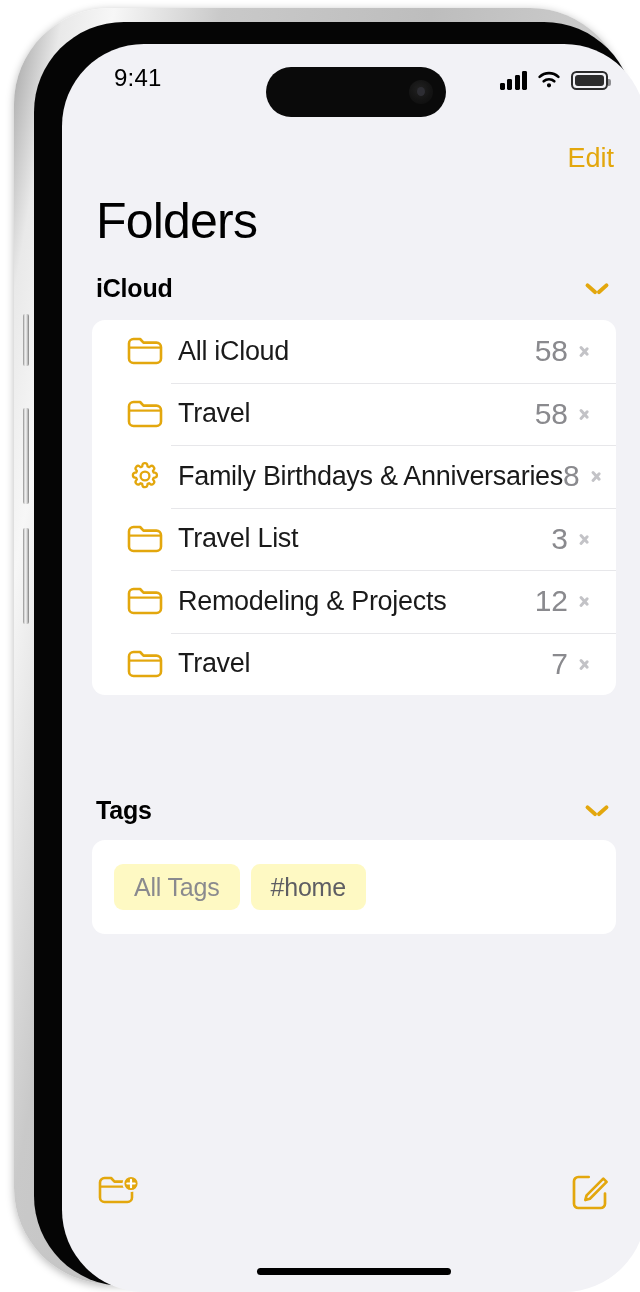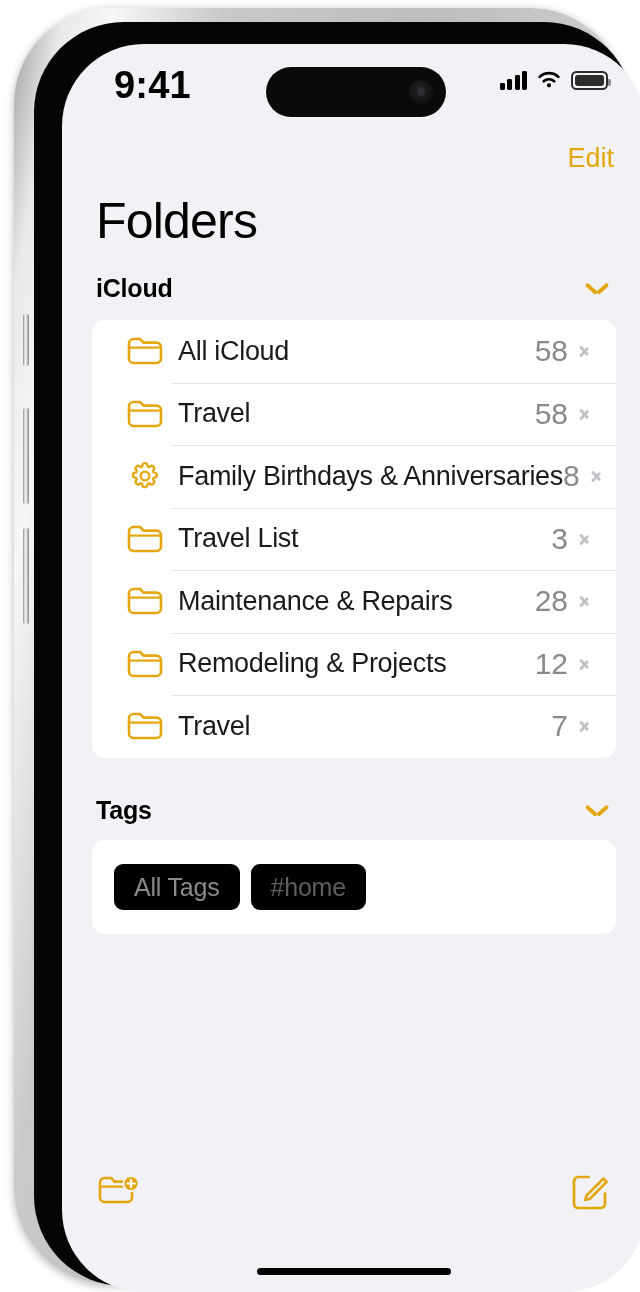--- a/index.html
+++ b/index.html
@@ -96,22 +96,22 @@
     position: absolute;
     left: 0; top: 0;
     width: 584px;
     height: 72px;
     z-index: 30;
   }
   #status-time {
     position: absolute;
     left: 52px;
     top: 20px;
-    font-size: 38px;
-    font-weight: bold;
+    font-size: 24px;
+    font-weight: normal;
     color: #000;
     letter-spacing: 0.2px;
   }
   #status-icons {
     position: absolute;
     right: 38px;
     top: 26px;
     display: flex;
     align-items: flex-end;
     gap: 9px;
@@ -278,21 +278,21 @@
     height: 94px;
     background: #FFFFFF;
     border-radius: 13px;
     display: flex;
     align-items: center;
     padding-left: 22px;
     box-sizing: border-box;
     gap: 11px;
   }
   .tag-pill {
-    background: #000000;
+    background: #fef9c3;
     border-radius: 9px;
     height: 46px;
     padding: 0 20px;
     display: flex;
     align-items: center;
     font-size: 25px;
     cursor: pointer;
     letter-spacing: -0.2px;
   }
   .tag-pill.muted { color: #8A8A8E; }
@@ -421,31 +421,20 @@
               <svg width="36" height="30" viewBox="0 0 36 30">
                 <path d="M2 7.5a4.5 4.5 0 0 1 4.5-4.5h6.6l3.4 3.6h12.9A4.6 4.6 0 0 1 34 11.2v11.3A4.5 4.5 0 0 1 29.5 27h-23A4.5 4.5 0 0 1 2 22.5z" fill="none" stroke="#E3A70D" stroke-width="2.6" stroke-linejoin="round"></path>
                 <path d="M2.6 11.6h31" stroke="#E3A70D" stroke-width="2.2"></path>
               </svg>
             </span>
             <span class="row-label">Travel List</span>
             <span class="row-count">3</span>
             <span class="row-chevron"></span>
           </div>
 
-          <div class="folder-row">
-            <span class="row-icon">
-              <svg width="36" height="30" viewBox="0 0 36 30">
-                <path d="M2 7.5a4.5 4.5 0 0 1 4.5-4.5h6.6l3.4 3.6h12.9A4.6 4.6 0 0 1 34 11.2v11.3A4.5 4.5 0 0 1 29.5 27h-23A4.5 4.5 0 0 1 2 22.5z" fill="none" stroke="#E3A70D" stroke-width="2.6" stroke-linejoin="round"></path>
-                <path d="M2.6 11.6h31" stroke="#E3A70D" stroke-width="2.2"></path>
-              </svg>
-            </span>
-            <span class="row-label">Maintenance &amp; Repairs</span>
-            <span class="row-count">28</span>
-            <span class="row-chevron"></span>
-          </div>
 
           <div class="folder-row">
             <span class="row-icon">
               <svg width="36" height="30" viewBox="0 0 36 30">
                 <path d="M2 7.5a4.5 4.5 0 0 1 4.5-4.5h6.6l3.4 3.6h12.9A4.6 4.6 0 0 1 34 11.2v11.3A4.5 4.5 0 0 1 29.5 27h-23A4.5 4.5 0 0 1 2 22.5z" fill="none" stroke="#E3A70D" stroke-width="2.6" stroke-linejoin="round"></path>
                 <path d="M2.6 11.6h31" stroke="#E3A70D" stroke-width="2.2"></path>
               </svg>
             </span>
             <span class="row-label">Remodeling &amp; Projects</span>
             <span class="row-count">12</span>

